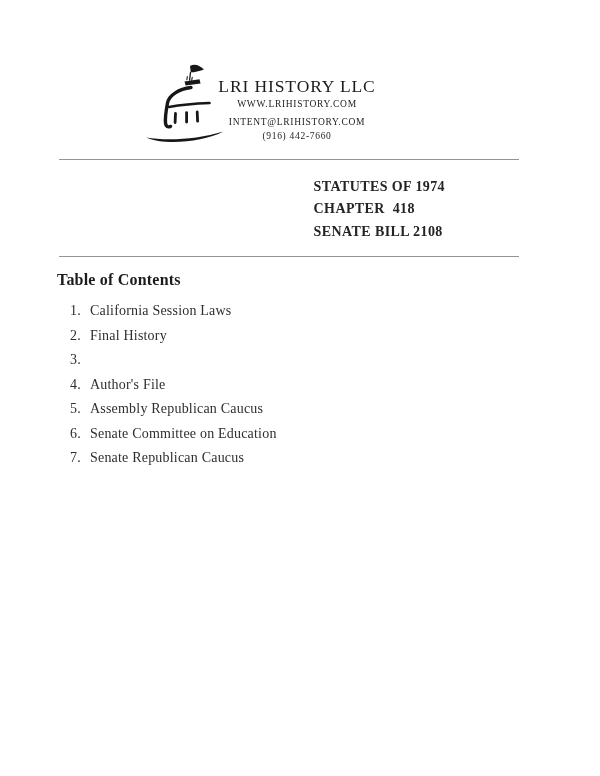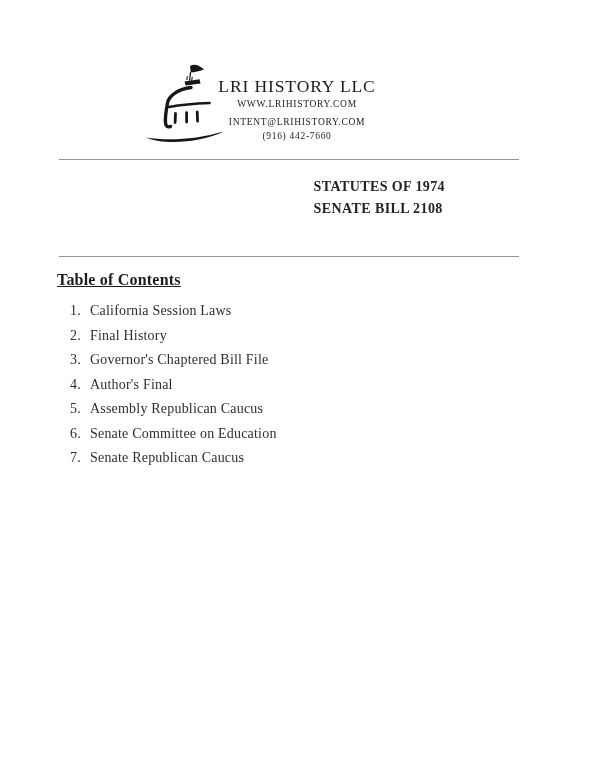--- a/index.html
+++ b/index.html
@@ -79,21 +79,20 @@
   
   .toc-title {
     position: absolute;
     left: 57px;
     top: 271px;
     margin: 0;
     font-size: 16px;
     font-weight: bold;
     letter-spacing: 0.2px;
     color: #1c1c1c;
-    text-decoration: underline;
   }
   .toc-list {
     position: absolute;
     left: 69px;
     top: 303px;
     margin: 0;
     padding: 0;
     list-style: none;
   }
   .toc-item {
@@ -142,43 +141,43 @@
     <div class="brand-name">LRI HISTORY LLC</div>
     <div class="brand-line">WWW.LRIHISTORY.COM</div>
     <div class="brand-line first">INTENT@LRIHISTORY.COM</div>
     <div class="brand-line">(916) 442-7660</div>
   </div>
 
   <div class="rule rule-top"></div>
 
   <div class="reference">
     <div>STATUTES OF 1974</div>
+    <div>CHAPTER  418</div>
     <div>SENATE BILL 2108</div>
   </div>
 
   <div class="rule rule-bottom"></div>
 
   <h2 class="toc-title">Table of Contents</h2>
 
   <ol class="toc-list">
     <li class="toc-item">
       <span class="toc-num">1.</span>
       <span class="toc-label">California Session Laws</span>
     </li>
     <li class="toc-item">
       <span class="toc-num">2.</span>
       <span class="toc-label">Final History</span>
     </li>
     <li class="toc-item">
       <span class="toc-num">3.</span>
-      <span class="toc-label">Governor's Chaptered Bill File</span>
     </li>
     <li class="toc-item">
       <span class="toc-num">4.</span>
-      <span class="toc-label">Author's Final</span>
+      <span class="toc-label">Author's File</span>
     </li>
     <li class="toc-item">
       <span class="toc-num">5.</span>
       <span class="toc-label">Assembly Republican Caucus</span>
     </li>
     <li class="toc-item">
       <span class="toc-num">6.</span>
       <span class="toc-label">Senate Committee on Education</span>
     </li>
     <li class="toc-item">

